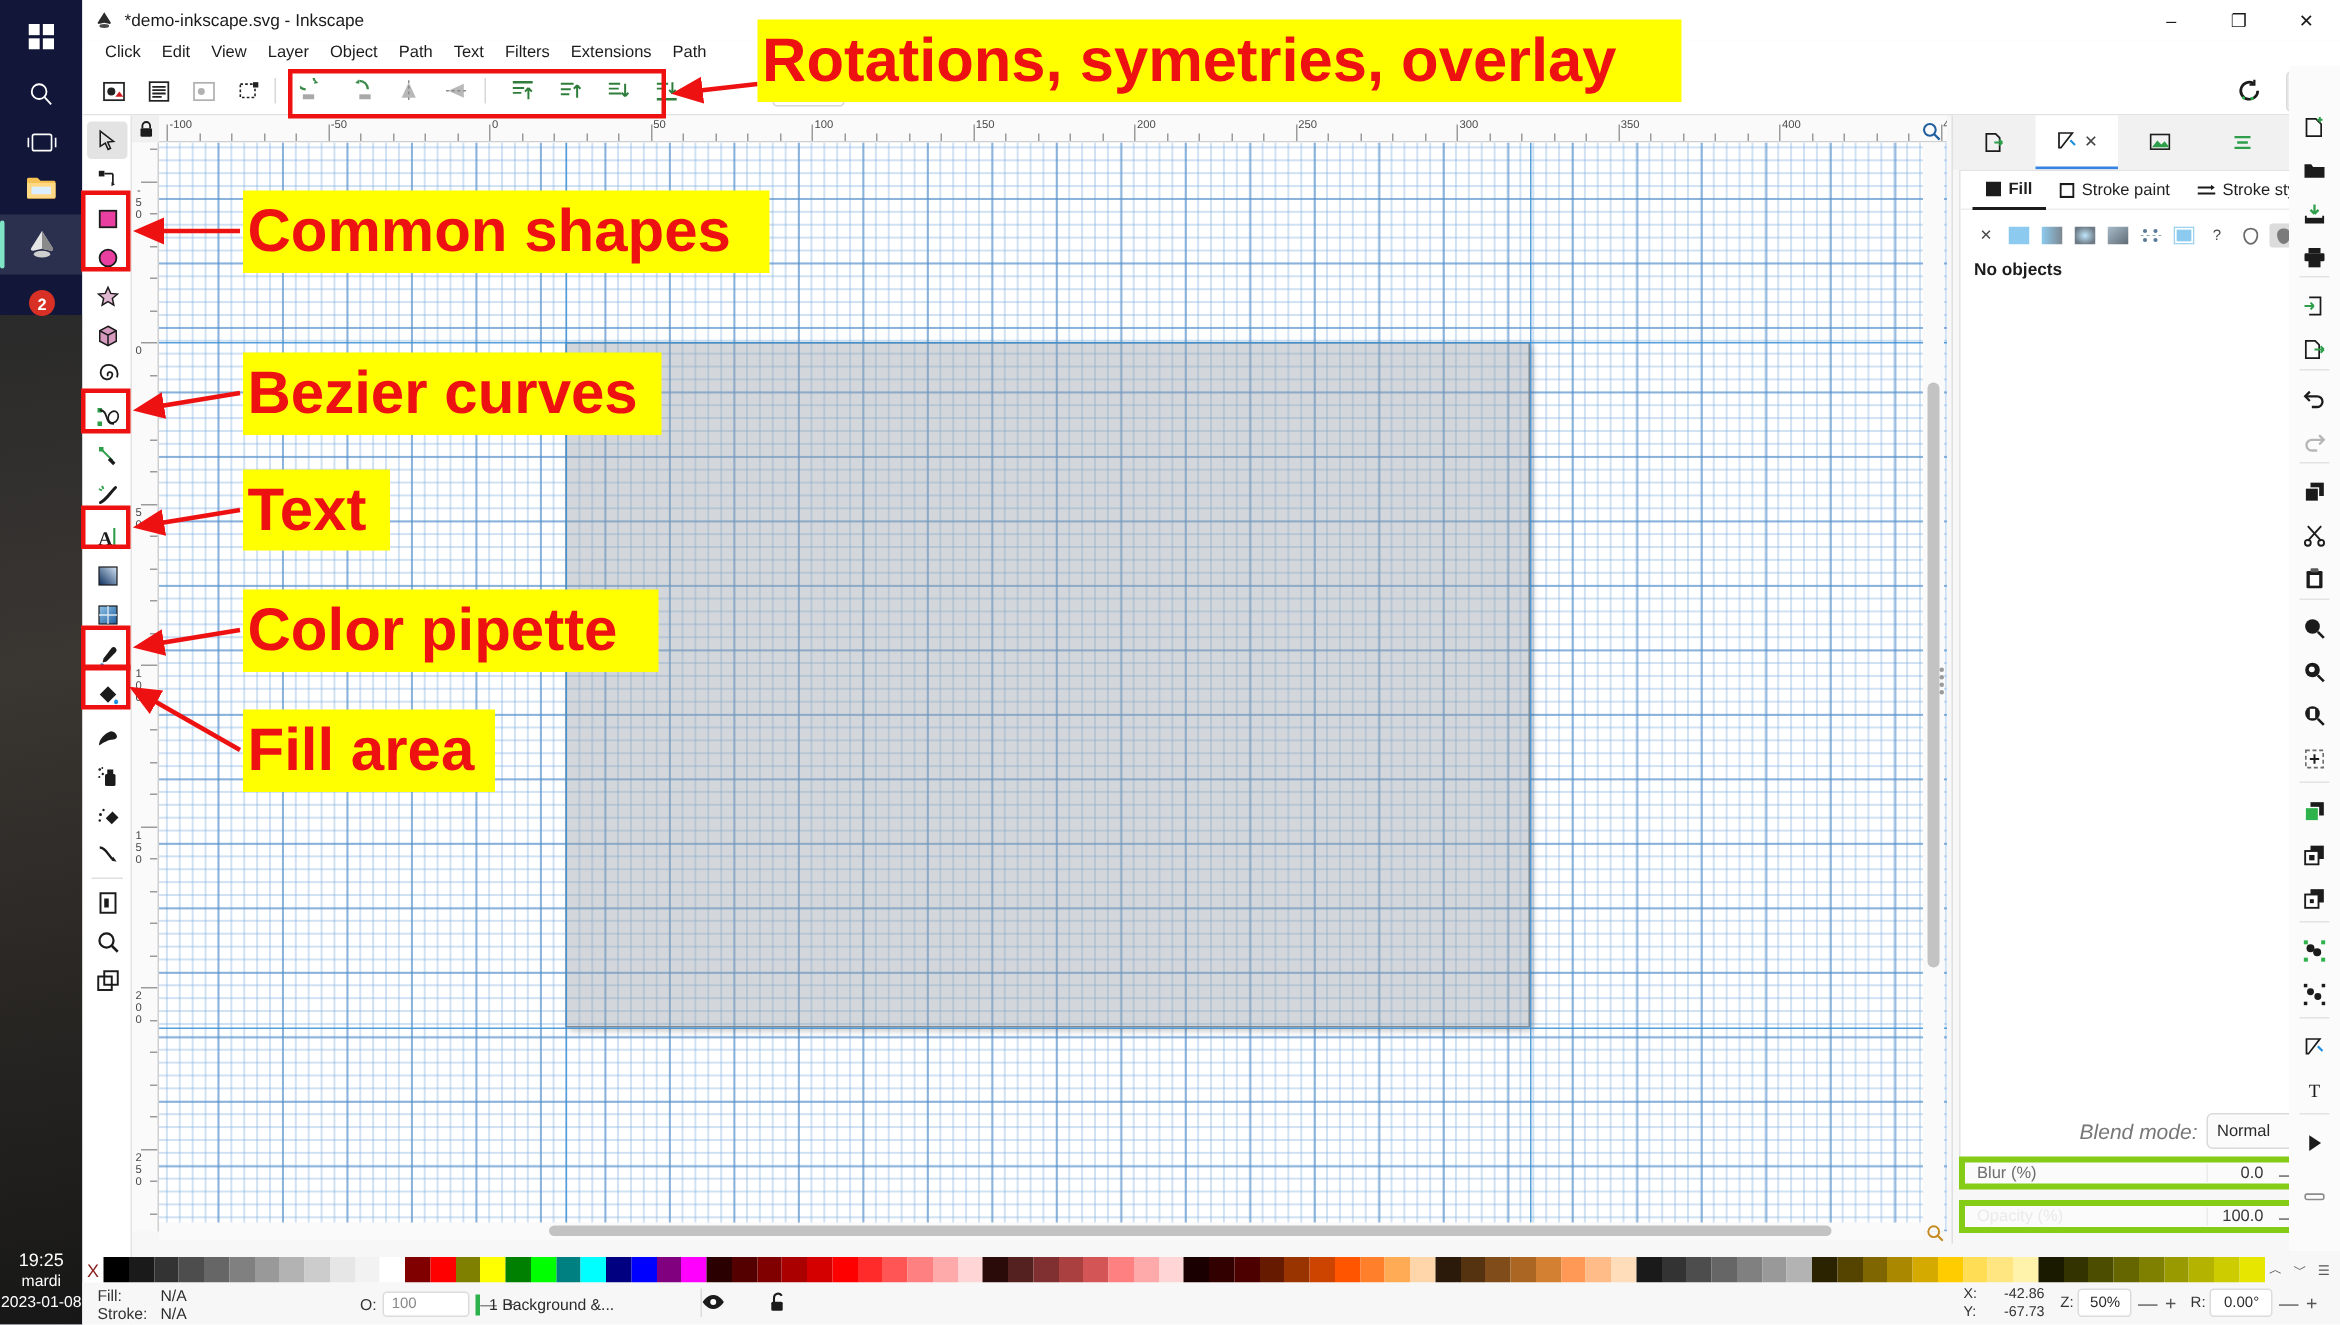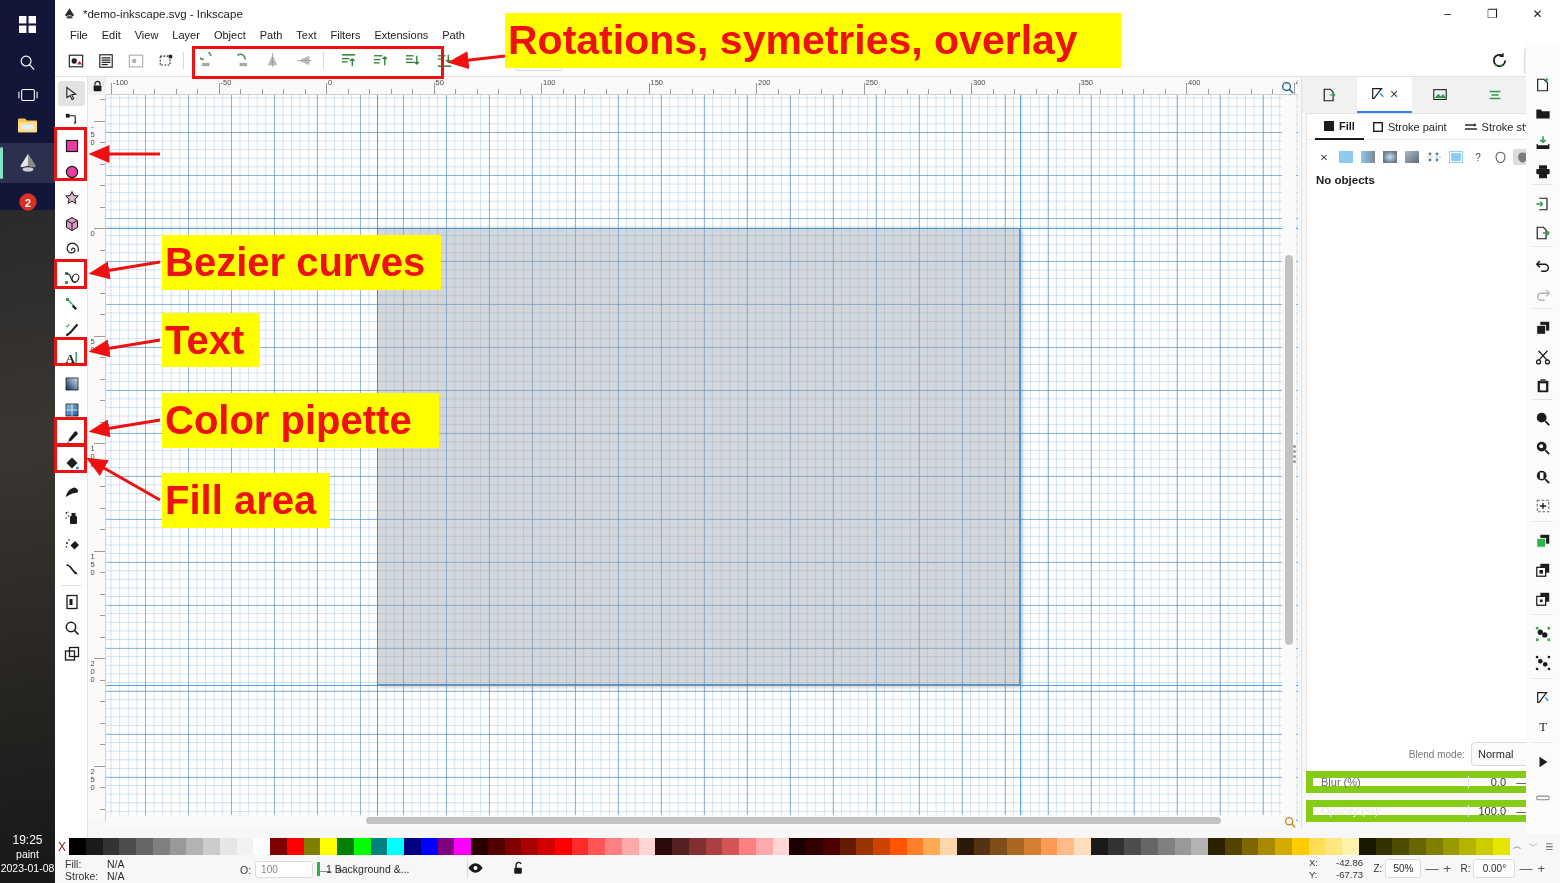--- a/index.html
+++ b/index.html
@@ -124,26 +124,26 @@
   .fill-types{ position:absolute; left:8px; top:32px; width:235px; height:22px;
                display:flex; align-items:center; gap:4px; }
   .ft { width:18px; height:16px; border-radius:2px; display:flex;align-items:center;justify-content:center;
         font-size:10px; color:#4a4a4a;}
   .ft.on { background:#dcdcdc; }
   .noobj { position:absolute; left:9px; top:60px; font-size:11.5px; font-weight:bold; color:#1b1b1b; }
 
   .blendrow { position:absolute; left:4px; top:660px; width:251px; height:34px;
               display:flex; align-items:center; justify-content:flex-end; gap:6px;
               padding-right:8px;}
-  .blendlbl { font-size:10px; color:#777; }
+  .blendlbl { font-size:14px; color:#777;font-style:italic; }
   .blendsel { width:78px; height:24px; border:1px solid #dadada; border-radius:4px;
               background:#fbfbfb; font-size:11px; color:#2a2a2a;
               display:flex; align-items:center; padding:0 6px; justify-content:space-between;}
   .spinrow { position:absolute; left:4px; width:251px; height:22px;
-             border:7px solid #84cc16; background:#fbfbfb; display:flex; align-items:center;}
+             border:4px solid #84cc16; background:#fbfbfb; display:flex; align-items:center;}
   .spin-lbl{ flex:1; font-size:11px; color:#6d6d6d; padding-left:8px; }
   .spin-val{ width:44px; font-size:11px; color:#3a3a3a; text-align:right; padding-right:6px;
              border-left:1px solid #ececec; }
   .spin-mp { width:38px; display:flex; align-items:center; justify-content:space-around;
              font-size:12px; color:#555; }
   .railbar { position:absolute; left:1526px; top:44px; width:34px; height:790px;
              background:#fbfbfb; }
   .ritem { position:absolute; left:4px; width:26px; height:25px;
            display:flex; align-items:center; justify-content:center; }
   .rsep  { position:absolute; left:7px; width:20px; height:1px; background:#e3e3e3; }
@@ -234,21 +234,21 @@
         </svg>
     </div>
     <div class="tb-ico" style="top:182px">
       <svg width="20" height="20" viewBox="0 0 22 22">
           <circle cx="11" cy="11" r="9.5" fill="#d93025"></circle>
           <text x="11" y="16" font-size="12" font-weight="bold" fill="#fff" text-anchor="middle" font-family="Liberation Sans">2</text>
         </svg>
     </div>
     <div class="tb-clock">
       <div>19:25</div>
-      <div>paint</div>
+      <div>mardi</div>
       <div>2023-01-08</div>
     </div>
   </div>
 
   <div class="win">
 
     <div class="titlebar">
       <span class="title-ico">
         <svg width="13" height="13" viewBox="0 0 24 24">
             <path d="M12 2.2L4.2 14.5c-.9 1.4 .3 2.4 2.2 1.9L12 15l5.6 1.4c1.9 .5 3.1-.5 2.2-1.9z" fill="#2b2b2b"></path>
@@ -257,21 +257,21 @@
       </span>
       <span class="title-txt">*demo-inkscape.svg - Inkscape</span>
       <div class="wbtns">
         <div class="wbtn">–</div>
         <div class="wbtn">❐</div>
         <div class="wbtn">✕</div>
       </div>
     </div>
 
     <div class="menubar">
-      <div class="menu-it">File</div>
+      <div class="menu-it">Click</div>
       <div class="menu-it">Edit</div>
       <div class="menu-it">View</div>
       <div class="menu-it">Layer</div>
       <div class="menu-it">Object</div>
       <div class="menu-it">Path</div>
       <div class="menu-it">Text</div>
       <div class="menu-it">Filters</div>
       <div class="menu-it">Extensions</div>
       <div class="menu-it">Path</div>
     </div>
@@ -1186,20 +1186,23 @@
     <line x1="160" y1="154" x2="93" y2="154" stroke="#ee1111" stroke-width="3" marker-end="url(#ah)"></line>
     <line x1="160" y1="262" x2="93" y2="273" stroke="#ee1111" stroke-width="3" marker-end="url(#ah)"></line>
     <line x1="160" y1="340" x2="93" y2="351" stroke="#ee1111" stroke-width="3" marker-end="url(#ah)"></line>
     <line x1="160" y1="420" x2="93" y2="431" stroke="#ee1111" stroke-width="3" marker-end="url(#ah)"></line>
     <line x1="160" y1="500" x2="90" y2="460" stroke="#ee1111" stroke-width="3" marker-end="url(#ah)"></line>
   </svg>
 
   <div class="anno" id="anno0" style="left: 505px; top: 13px; width: 616px; height: 55px; font-size: 41px; background: rgb(255, 255, 0); color: rgb(238, 17, 17); padding-left: 3px;">
       <span>Rotations, symetries, overlay</span>
     </div>
+  <div class="anno" id="anno1" style="left: 162px; top: 127px; width: 351px; height: 55px; font-size: 40px; background: rgb(255, 255, 0); color: rgb(238, 17, 17); padding-left: 3px;">
+      <span>Common shapes</span>
+    </div>
   <div class="anno" id="anno2" style="left: 162px; top: 235px; width: 279px; height: 55px; font-size: 40px; background: rgb(255, 255, 0); color: rgb(238, 17, 17); padding-left: 3px;">
       <span>Bezier curves</span>
     </div>
   <div class="anno" id="anno3" style="left: 162px; top: 313px; width: 98px; height: 54px; font-size: 40px; background: rgb(255, 255, 0); color: rgb(238, 17, 17); padding-left: 3px;">
       <span>Text</span>
     </div>
   <div class="anno" id="anno5" style="left: 162px; top: 473px; width: 168px; height: 55px; font-size: 40px; background: rgb(255, 255, 0); color: rgb(238, 17, 17); padding-left: 3px;">
       <span>Fill area</span>
     </div>
   <div class="anno" id="anno4" style="left: 162px; top: 393px; width: 277px; height: 55px; font-size: 40px; background: rgb(255, 255, 0); color: rgb(238, 17, 17); padding-left: 3px;">

